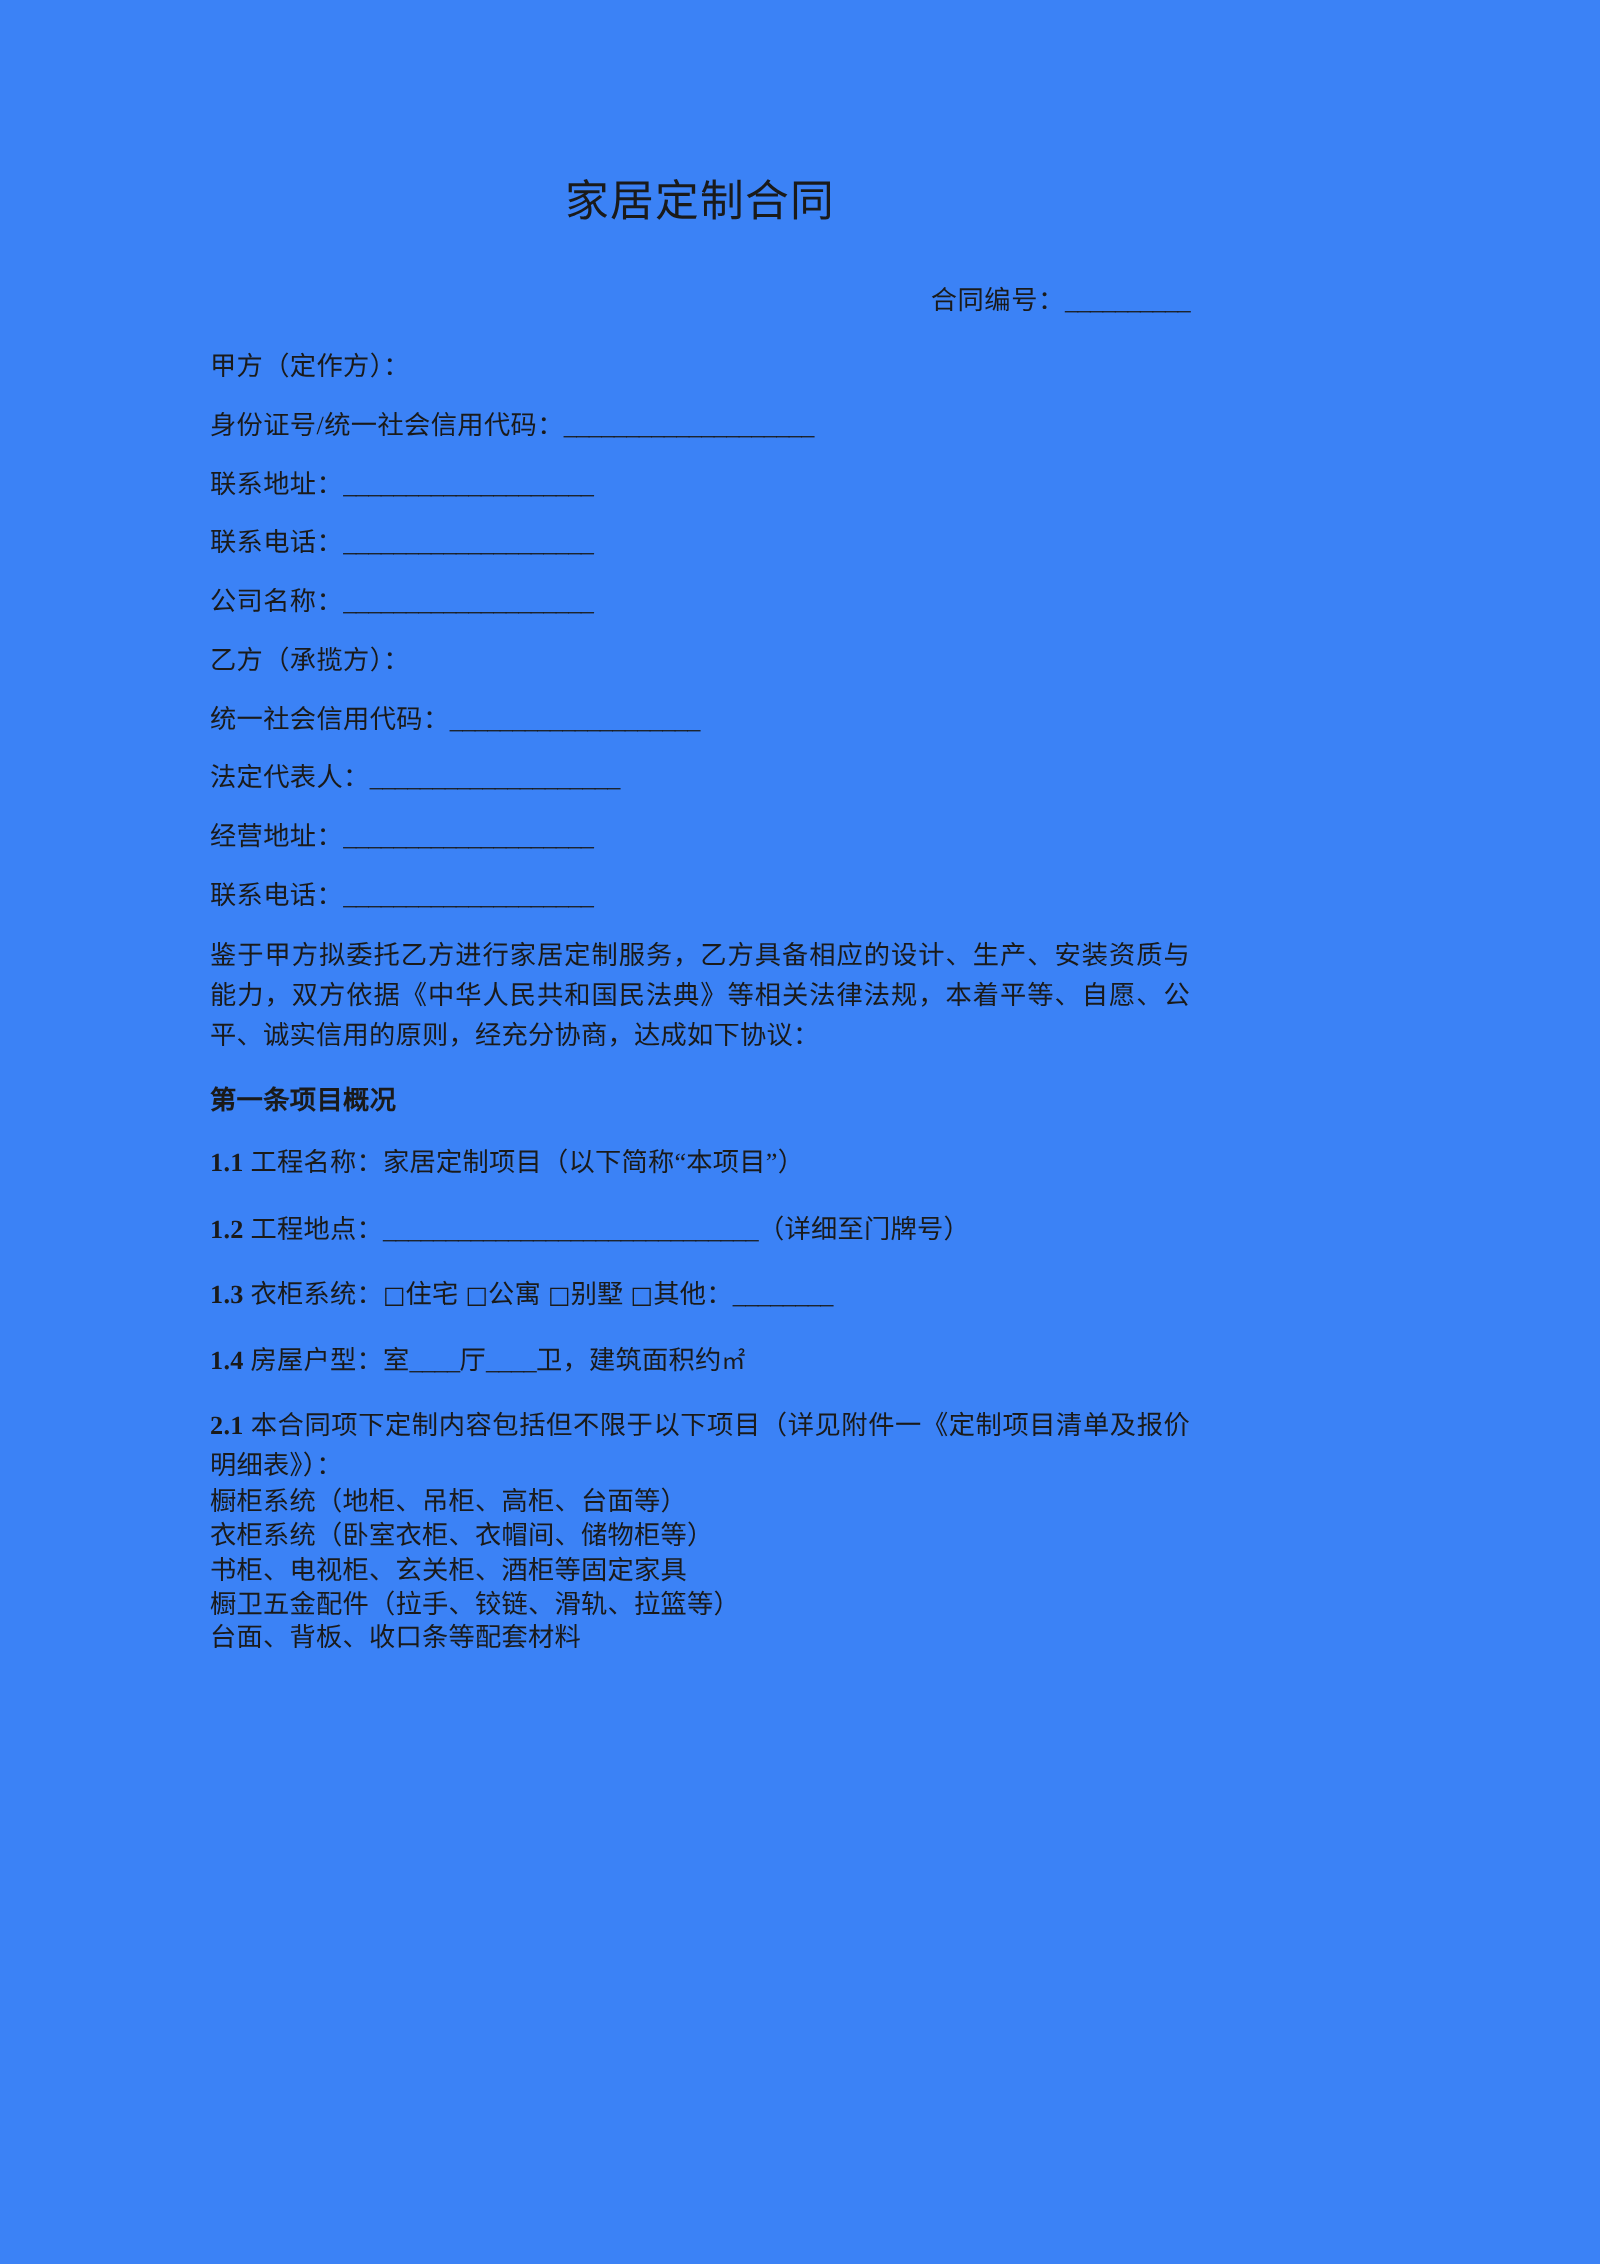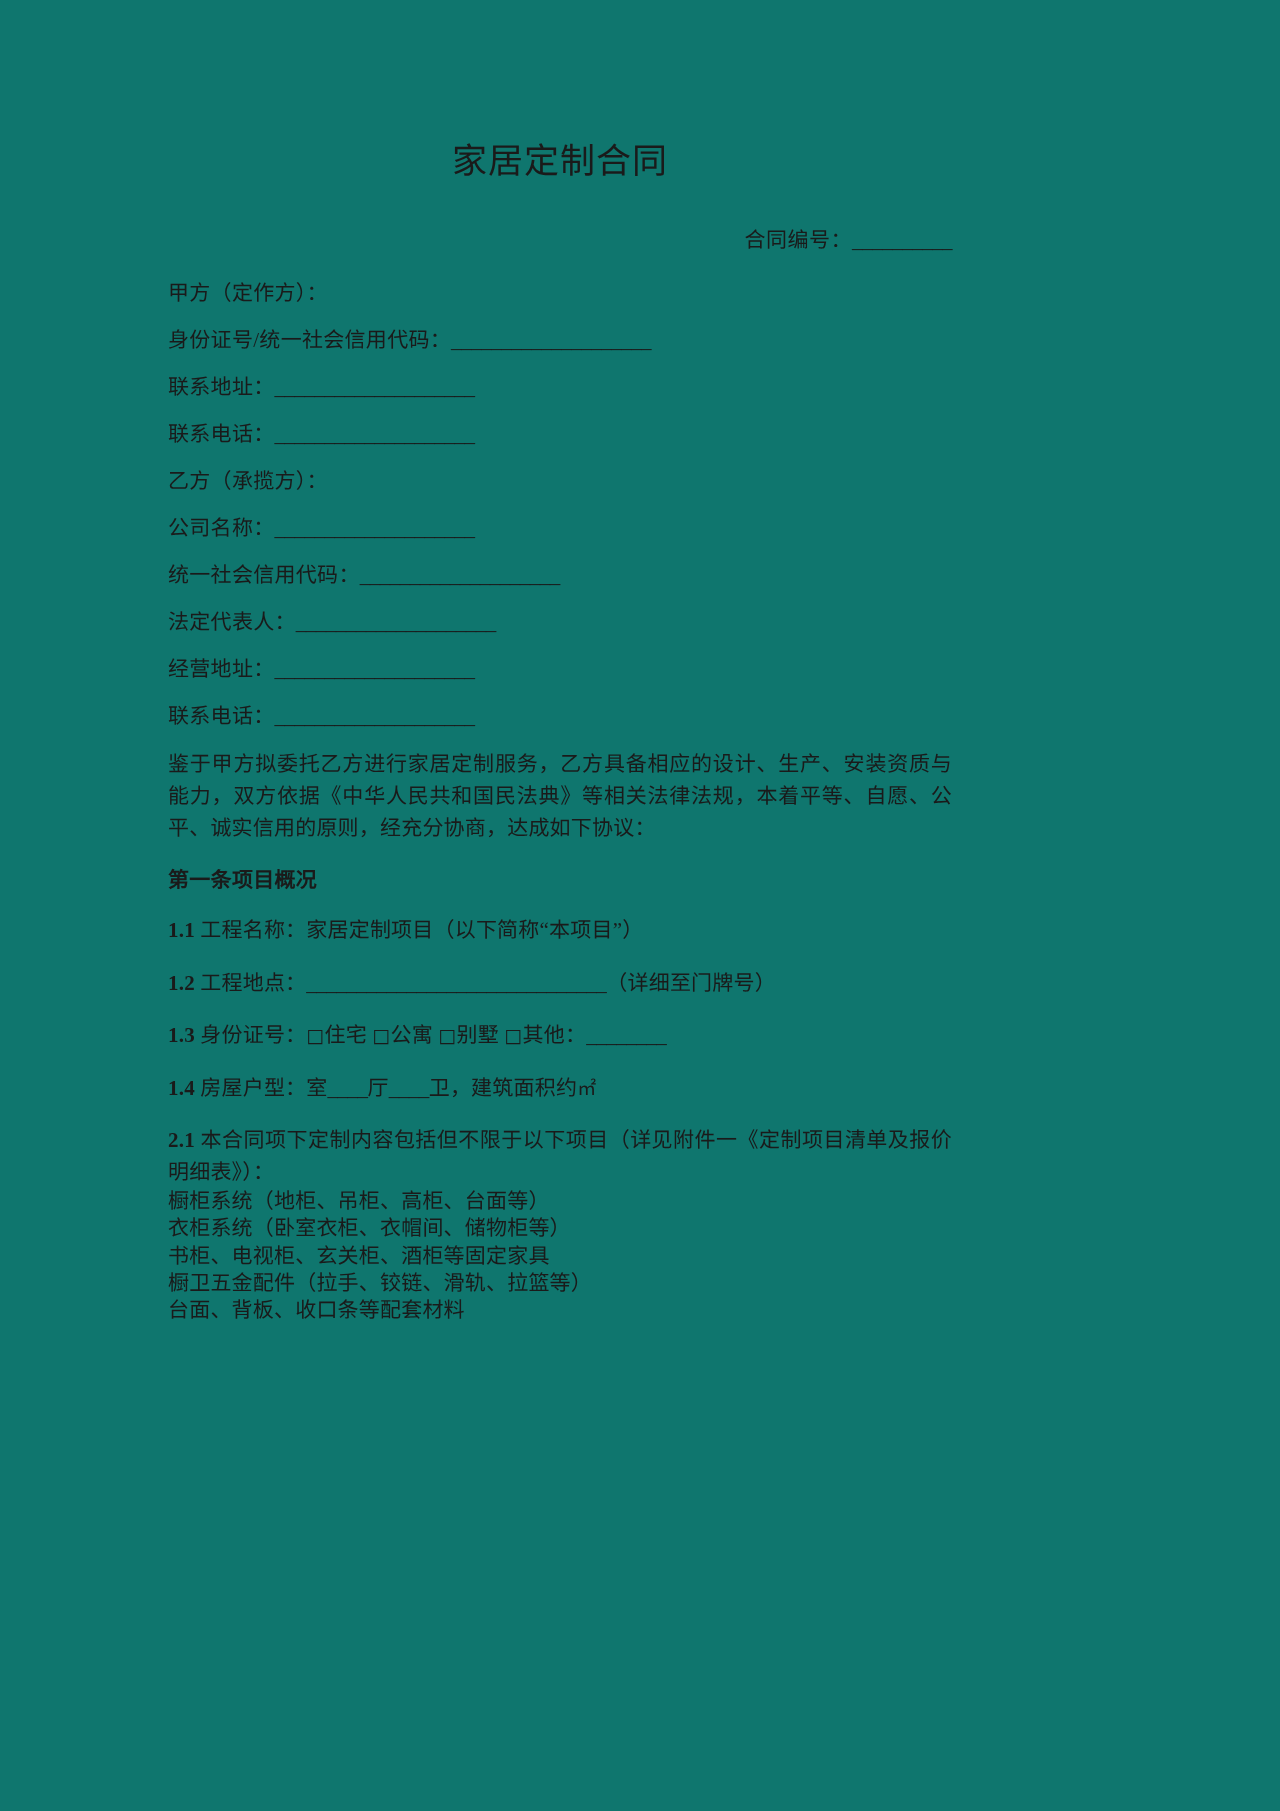--- a/index.html
+++ b/index.html
@@ -10,21 +10,21 @@
   }
   body {
     font-family: "Liberation Serif", "DejaVu Serif", serif;
     color: #1a1a1a;
   }
   .page {
     position: relative;
     width: 1280px;
     height: 1811px;
     margin: 0 auto;
-    background: #0f766e;
+    background: #3b82f6;
     box-sizing: border-box;
     padding: 0;
     overflow: hidden;
   }
   .content {
     position: absolute;
     left: 168px;
     top: 0;
     width: 784px;
   }
@@ -118,25 +118,25 @@
     </div>
 
     <div class="field-line">
       <span>联系地址：</span><span class="blank">____________________</span>
     </div>
 
     <div class="field-line">
       <span>联系电话：</span><span class="blank">____________________</span>
     </div>
 
-    <div class="field-line">乙方（承揽方）：</div>
-
     <div class="field-line">
       <span>公司名称：</span><span class="blank">____________________</span>
     </div>
+
+    <div class="field-line">乙方（承揽方）：</div>
 
     <div class="field-line">
       <span>统一社会信用代码：</span><span class="blank">____________________</span>
     </div>
 
     <div class="field-line">
       <span>法定代表人：</span><span class="blank">____________________</span>
     </div>
 
     <div class="field-line">
@@ -156,21 +156,21 @@
       <span>工程名称：家居定制项目（以下简称“本项目”）</span>
     </div>
 
     <div class="clause">
       <span class="num">1.2</span>
       <span>工程地点：</span><span class="blank">______________________________</span><span>（详细至门牌号）</span>
     </div>
 
     <div class="clause">
       <span class="num">1.3</span>
-      <span>身份证号：</span><span class="checkbox">□</span><span>住宅</span>&nbsp;<span class="checkbox">□</span><span>公寓</span>&nbsp;<span class="checkbox">□</span><span>别墅</span>&nbsp;<span class="checkbox">□</span><span>其他：</span><span class="blank short-blank">________</span>
+      <span>衣柜系统：</span><span class="checkbox">□</span><span>住宅</span>&nbsp;<span class="checkbox">□</span><span>公寓</span>&nbsp;<span class="checkbox">□</span><span>别墅</span>&nbsp;<span class="checkbox">□</span><span>其他：</span><span class="blank short-blank">________</span>
     </div>
 
     <div class="clause">
       <span class="num">1.4</span>
       <span>房屋户型：室</span><span class="blank short-blank">____</span><span>厅</span><span class="blank short-blank">____</span><span>卫，建筑面积约</span><span class="sup-unit">㎡</span>
     </div>
 
 
     <div class="clause">
       <span class="num">2.1</span>

